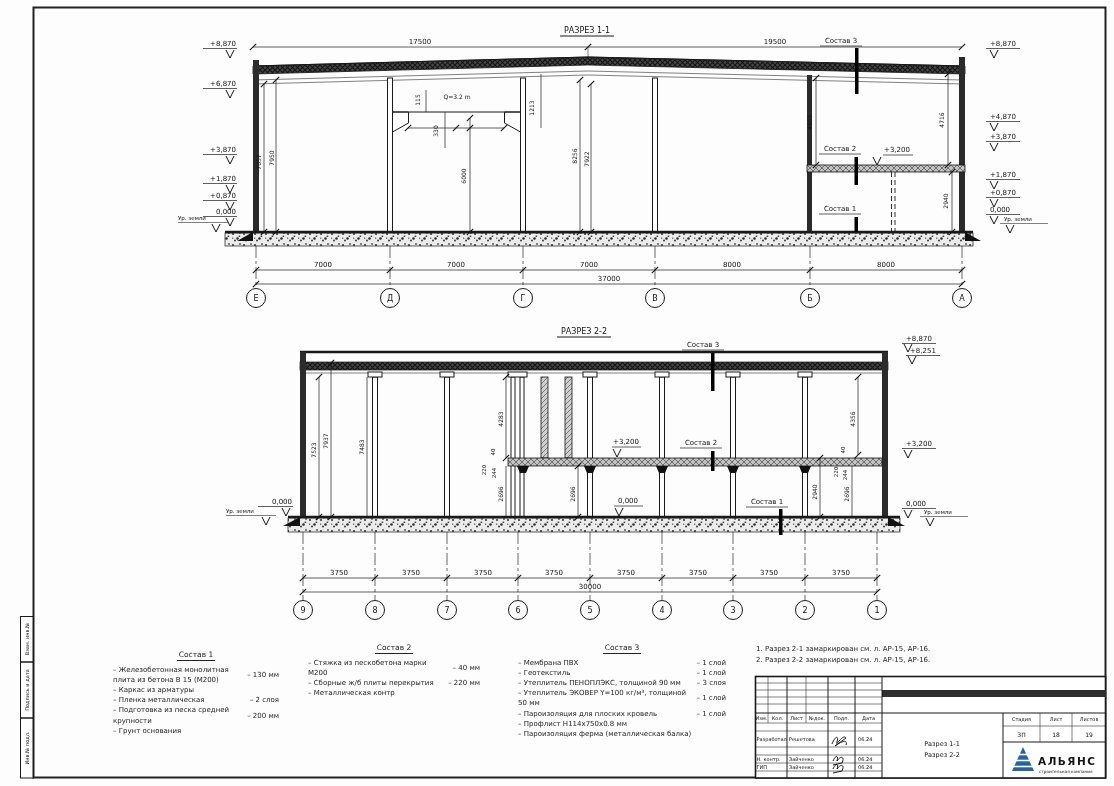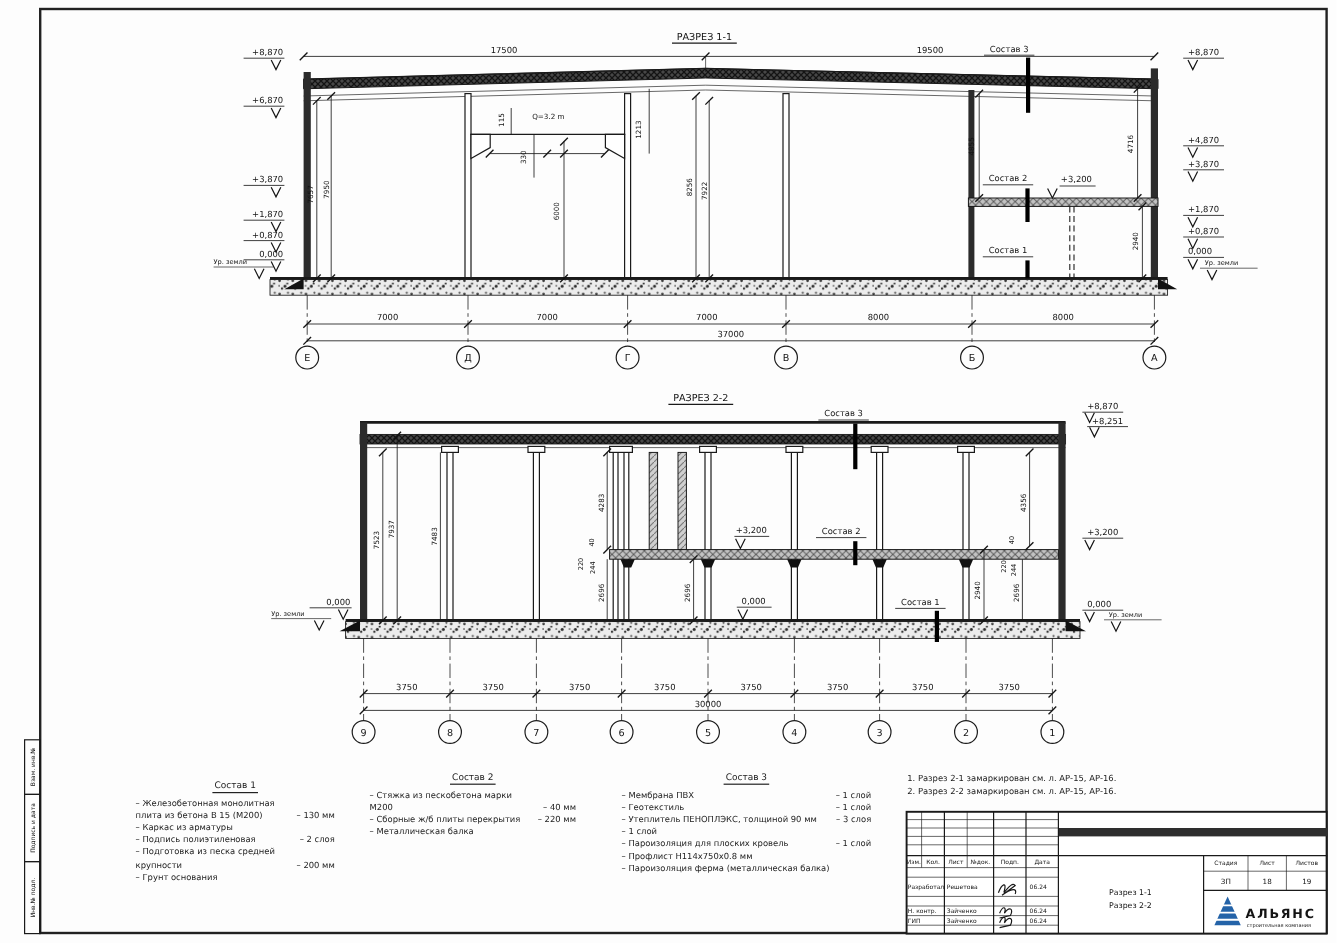--- a/index.html
+++ b/index.html
@@ -17,21 +17,21 @@
   .axisln{stroke:#1a1a1a;stroke-width:.65;stroke-dasharray:12 3 3 3;fill:none}
   .dash{stroke:#1a1a1a;stroke-width:.9;stroke-dasharray:5 3;fill:none}
   .colrect{fill:#fff;stroke:#1a1a1a;stroke-width:1}
   .wall{fill:#2b2b2b}
   .blk{fill:#111}
   .flag{fill:#000}
   
   .spec{position:absolute;font-size:7px;color:#222;line-height:1.45;}
   .spec .spec-title{font-size:7.5px;text-align:center;margin-bottom:4px;}
   .spec .spec-title span{border-bottom:1px solid #222;padding:0 2px 1px;}
-  .spec-item{display:flex;align-items:flex-end;}
+  .spec-item{display:flex;align-items:center;}
   .spec-item .t{flex:1;padding-right:6px;}
   .spec-item .v{white-space:nowrap;}
   .notes{position:absolute;font-size:7px;color:#222;line-height:1.55;}
 </style>
 </head>
 <body>
 
 <div class="sheet">
 <svg width="1114" height="786" viewBox="0 0 1114 786">
 <defs>
@@ -524,21 +524,21 @@
   <div class="spec-title"><span>Состав 1</span></div>
   <div class="spec-item">
         <span class="t">– Железобетонная  монолитная плита из бетона В 15 (М200)</span>
         <span class="v">– 130 мм</span>
       </div>
   <div class="spec-item">
         <span class="t">– Каркас из арматуры</span>
         <span class="v"></span>
       </div>
   <div class="spec-item">
-        <span class="t">– Подпись полиэтиленовая</span>
+        <span class="t">– Пленка металлическая</span>
         <span class="v">– 2 слоя</span>
       </div>
   <div class="spec-item">
         <span class="t">– Подготовка из песка средней крупности</span>
         <span class="v">– 200 мм</span>
       </div>
   <div class="spec-item">
         <span class="t">– Грунт основания</span>
         <span class="v"></span>
       </div>
@@ -548,40 +548,41 @@
   <div class="spec-title"><span>Состав 2</span></div>
   <div class="spec-item">
         <span class="t">– Стяжка из пескобетона марки М200</span>
         <span class="v">– 40 мм</span>
       </div>
   <div class="spec-item">
         <span class="t">– Сборные ж/б плиты перекрытия</span>
         <span class="v">– 220 мм</span>
       </div>
   <div class="spec-item">
-        <span class="t">– Металлическая балка</span>
+        <span class="t">– Металлическая контр</span>
         <span class="v"></span>
       </div>
 </div>
 
 <div class="spec" style="left:518px;top:643px;width:208px">
   <div class="spec-title"><span>Состав 3</span></div>
   <div class="spec-item">
         <span class="t">– Мембрана ПВХ</span>
         <span class="v">– 1 слой</span>
       </div>
   <div class="spec-item">
         <span class="t">– Геотекстиль</span>
         <span class="v">– 1 слой</span>
       </div>
   <div class="spec-item">
         <span class="t">– Утеплитель ПЕНОПЛЭКС, толщиной 90 мм</span>
         <span class="v">– 3 слоя</span>
       </div>
   <div class="spec-item">
+        <span class="t">– Утеплитель ЭКОВЕР Y=100 кг/м³, толщиной 50 мм</span>
         <span class="v">– 1 слой</span>
       </div>
   <div class="spec-item">
         <span class="t">– Пароизоляция для плоских кровель</span>
         <span class="v">– 1 слой</span>
       </div>
   <div class="spec-item">
         <span class="t">– Профлист  Н114х750х0.8 мм</span>
         <span class="v"></span>
       </div>

